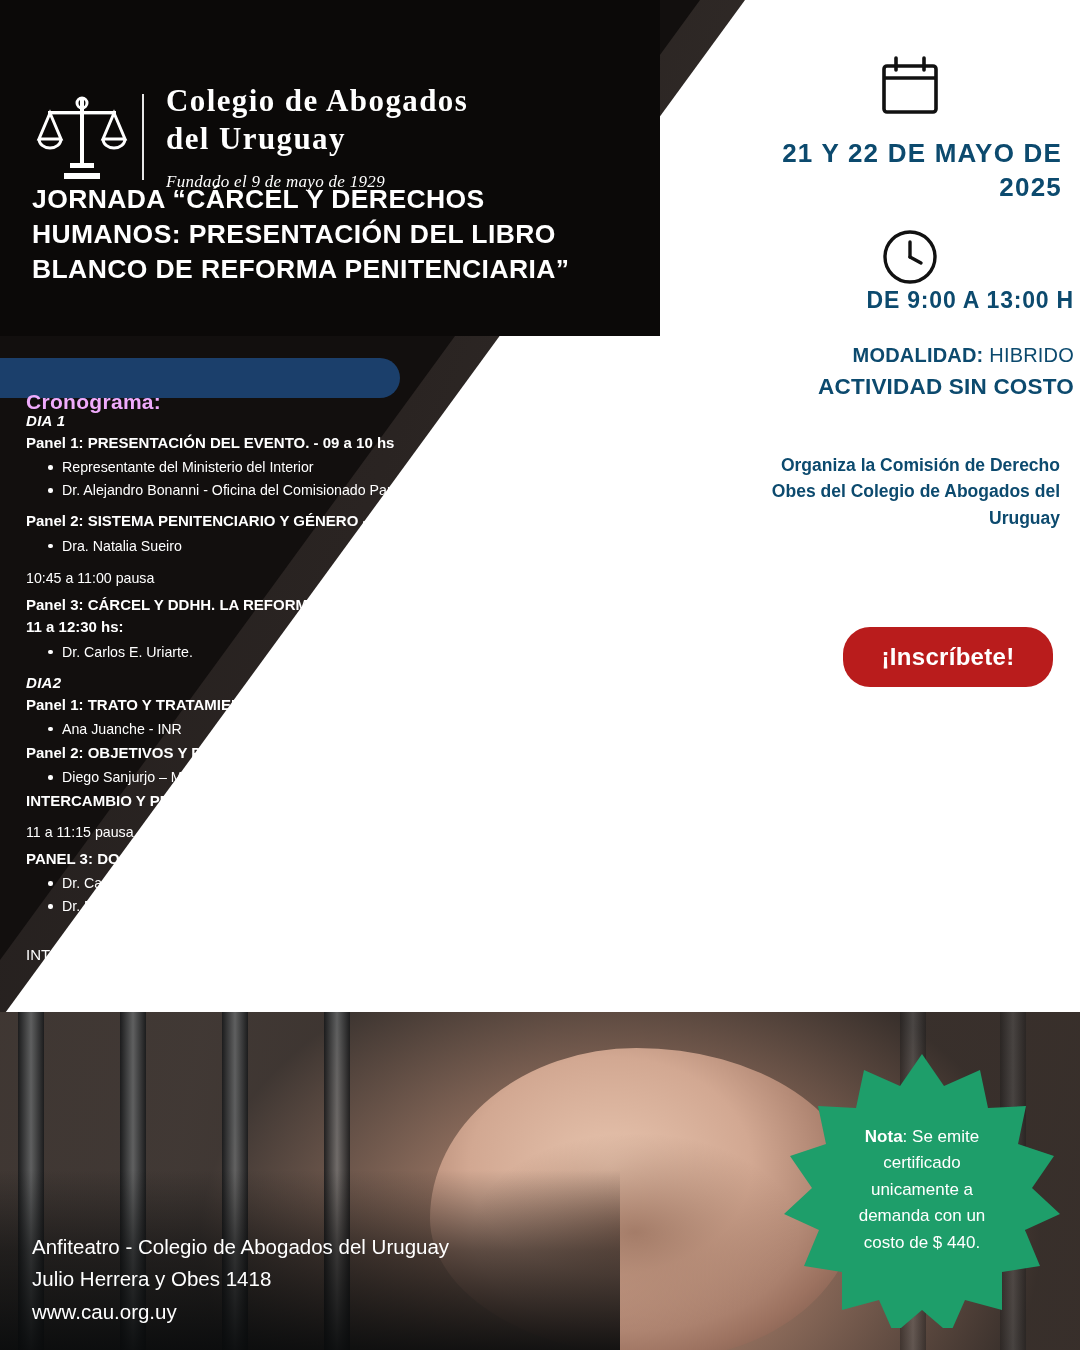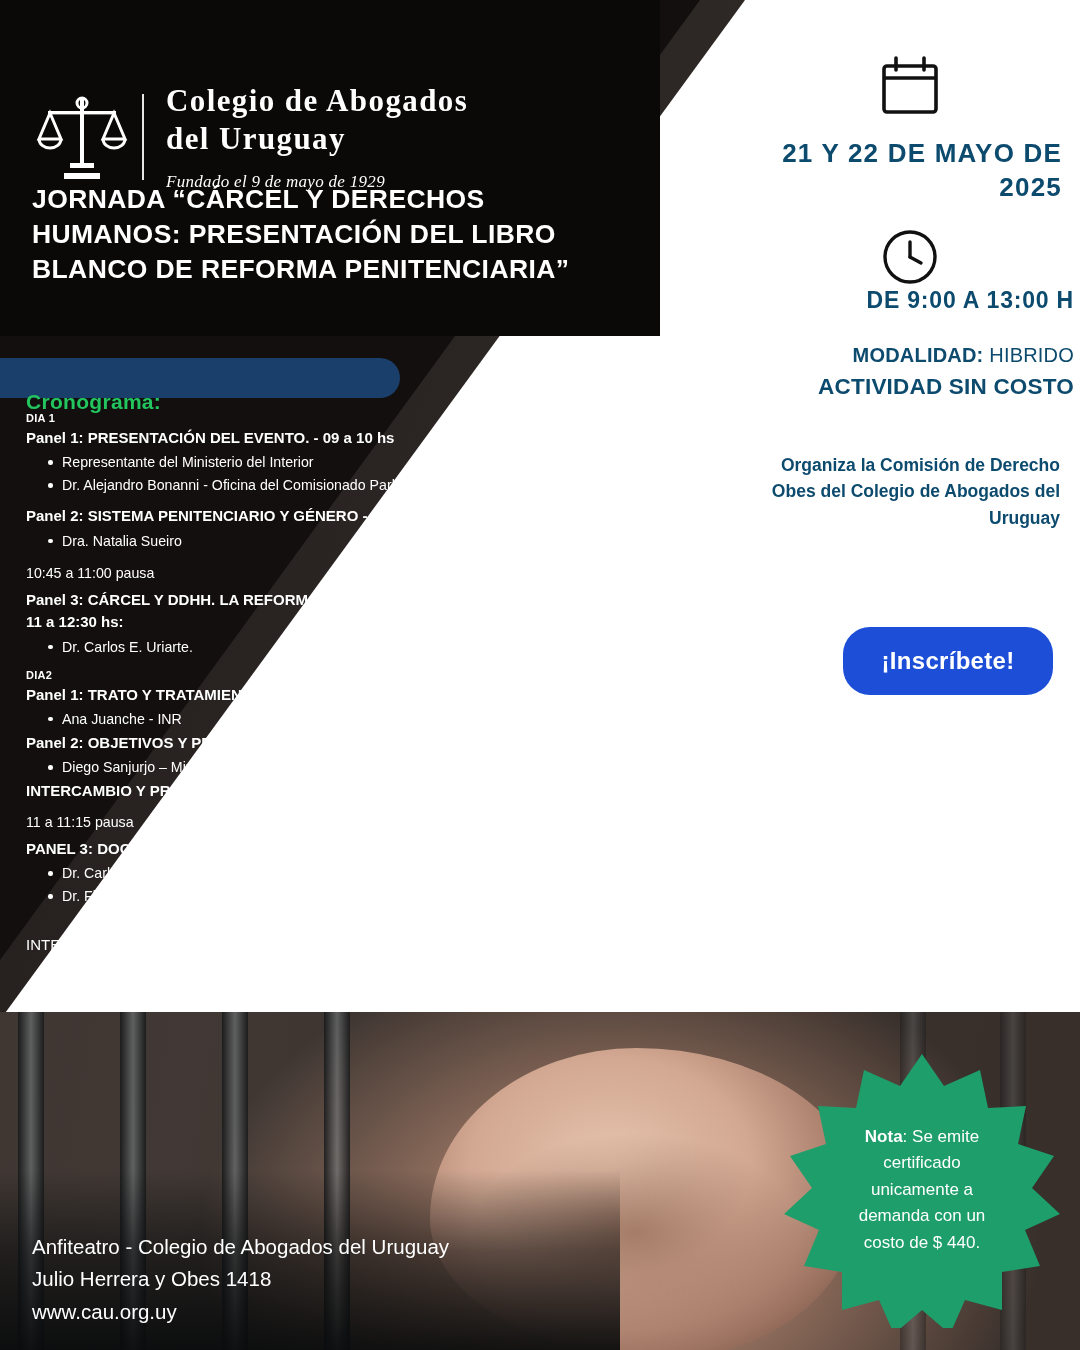--- a/index.html
+++ b/index.html
@@ -91,41 +91,42 @@
     position: absolute;
     top: 358px; left: 0;
     width: 400px; height: 40px;
     background: #1b3f6b;
     border-radius: 0 20px 20px 0;
     display: flex;
     align-items: center;
     z-index: 6;
   }
   .crono-banner span {
-    color: #22c55e;
+    color: #f0abfc;
     font-size: 21px;
     font-weight: 700;
     padding-left: 26px;
     letter-spacing: .3px;
     margin-top: 48px;
   }
 
   
   .schedule {
     position: absolute;
     top: 412px; left: 26px;
     width: 790px;
     color: #ffffff;
     z-index: 6;
   }
   .day-label {
-    font-size: 11px;
+    font-size: 15px;
     font-weight: 700;
     letter-spacing: .3px;
     margin-bottom: 4px;
+    font-style: italic;
   }
   .panel-line {
     font-size: 15px;
     font-weight: 700;
     line-height: 1.36;
     margin-top: 9px;
   }
   .panel-line.tight { margin-top: 2px; }
   .panel-line .reg { font-weight: 400; }
   ul.speakers {
@@ -199,22 +200,22 @@
   .organizer {
     margin-top: 52px;
     font-size: 17.5px;
     font-weight: 700;
     line-height: 1.52;
     padding: 0 20px;
   }
   .cta-button {
     position: absolute;
     top: 627px; right: 27px;
-    width: 210px; height: 68px;
-    background: #1d4ed8;
+    width: 210px; height: 60px;
+    background: #b91c1c;
     border-radius: 27px;
     border: none;
     color: #ffffff;
     font-size: 24px;
     font-weight: 700;
     letter-spacing: .3px;
     font-family: "Liberation Sans", sans-serif;
     cursor: pointer;
     z-index: 8;
   }

